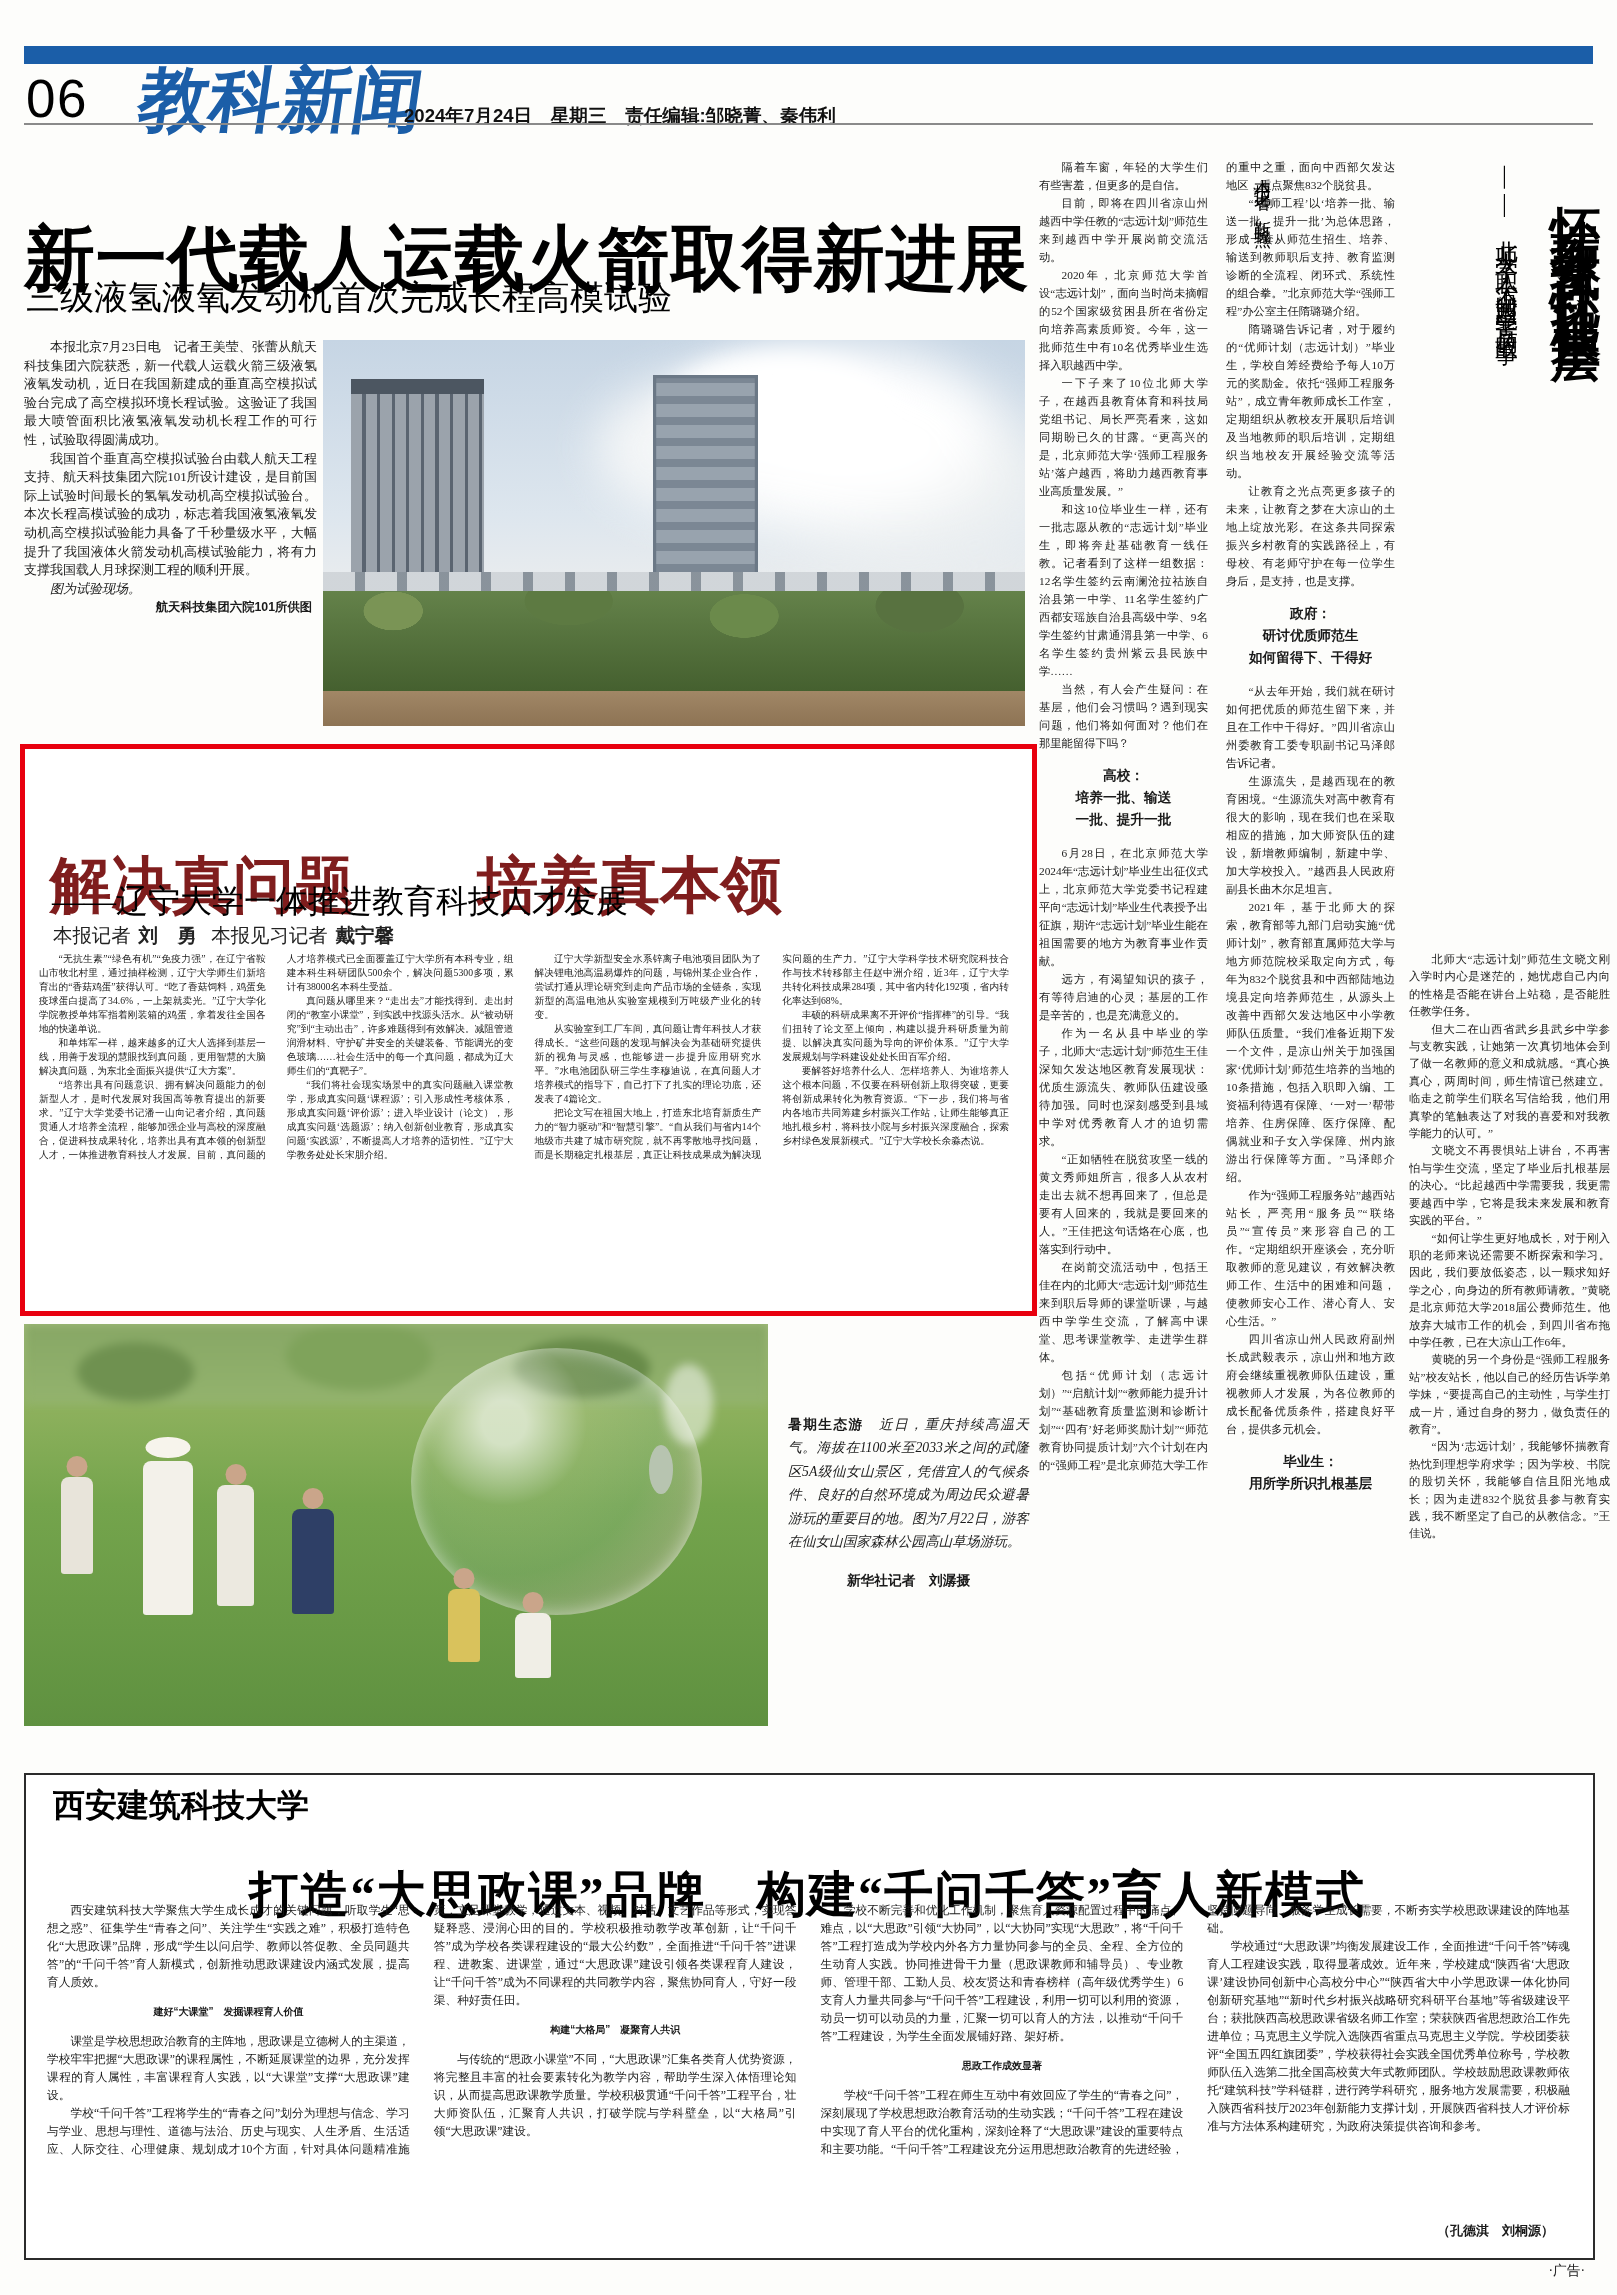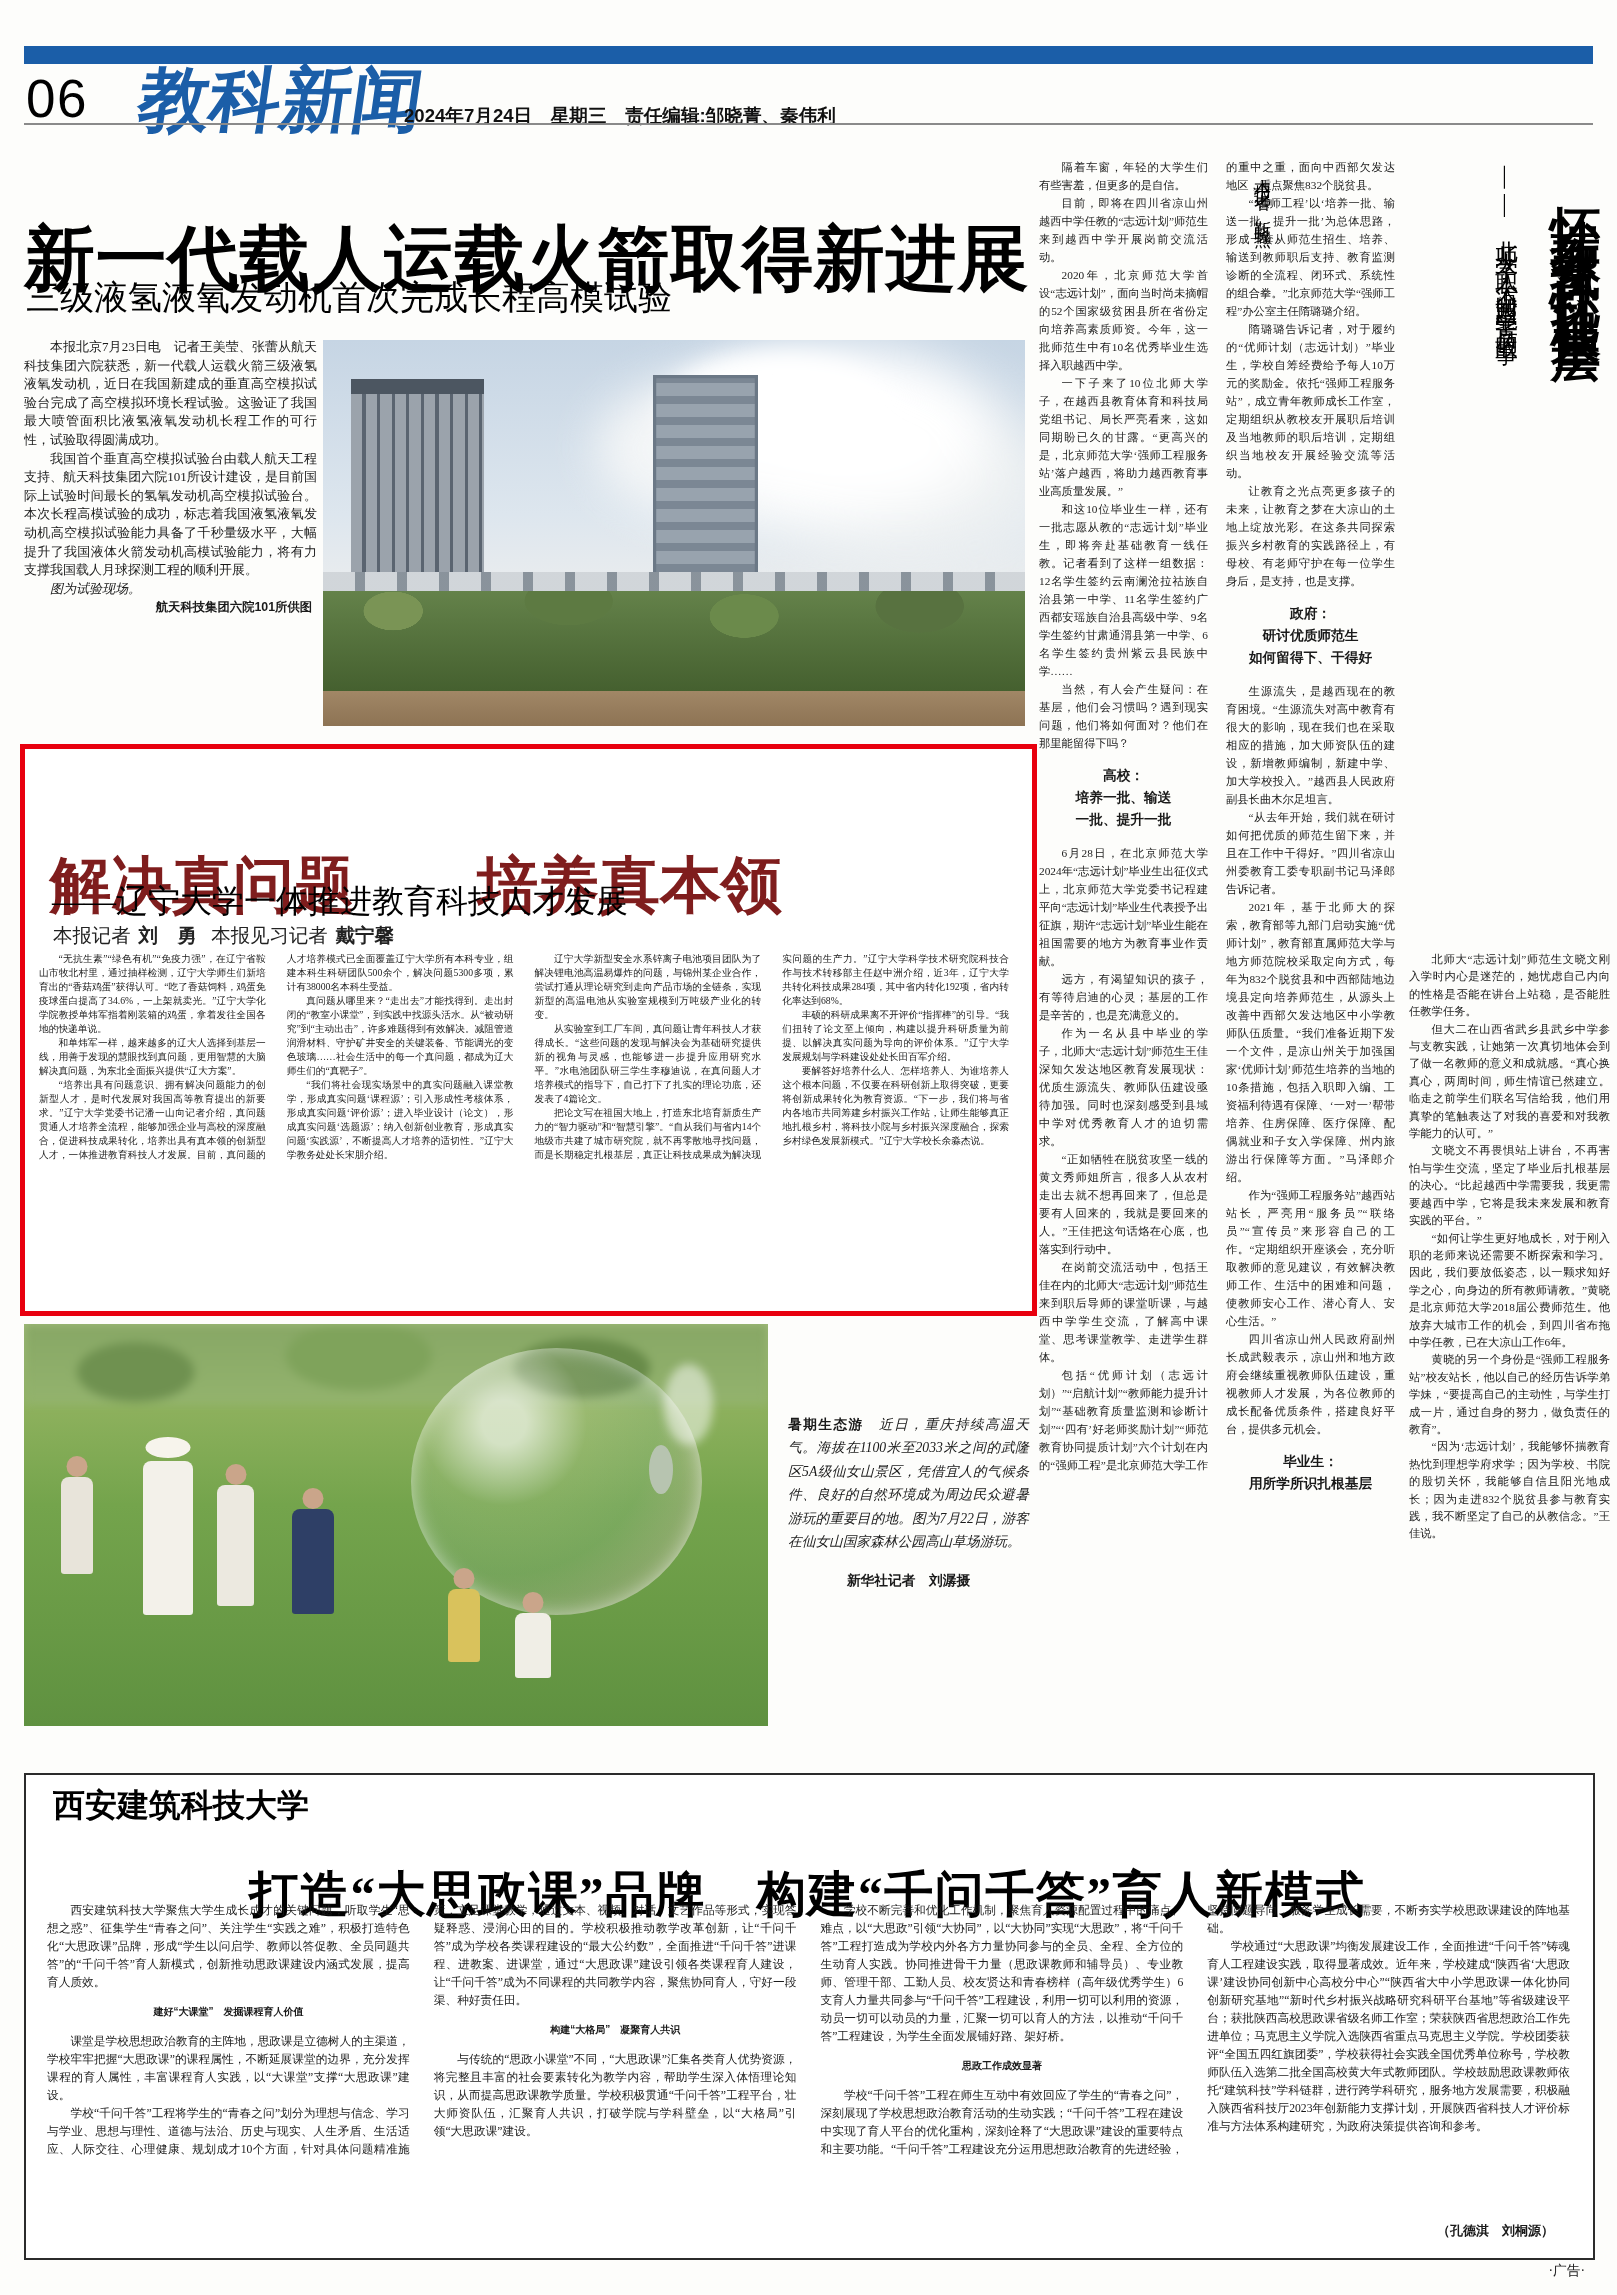--- a/index.html
+++ b/index.html
@@ -203,22 +203,22 @@
       <p>作为一名从县中毕业的学子，北师大“志远计划”师范生王佳深知欠发达地区教育发展现状：优质生源流失、教师队伍建设亟待加强。同时也深刻感受到县域中学对优秀教育人才的迫切需求。</p>
       <p>“正如牺牲在脱贫攻坚一线的黄文秀师姐所言，很多人从农村走出去就不想再回来了，但总是要有人回来的，我就是要回来的人。”王佳把这句话烙在心底，也落实到行动中。</p>
       <p>在岗前交流活动中，包括王佳在内的北师大“志远计划”师范生来到职后导师的课堂听课，与越西中学学生交流，了解高中课堂、思考课堂教学、走进学生群体。</p>
       <p>包括“优师计划（志远计划）”“启航计划”“教师能力提升计划”“基础教育质量监测和诊断计划”“‘四有’好老师奖励计划”“师范教育协同提质计划”六个计划在内的“强师工程”是北京师范大学工作的重中之重，面向中西部欠发达地区，重点聚焦832个脱贫县。</p>
       <p>“‘强师工程’以‘培养一批、输送一批、提升一批’为总体思路，形成一套从师范生招生、培养、输送到教师职后支持、教育监测诊断的全流程、闭环式、系统性的组合拳。”北京师范大学“强师工程”办公室主任隋璐璐介绍。</p>
       <p>隋璐璐告诉记者，对于履约的“优师计划（志远计划）”毕业生，学校自筹经费给予每人10万元的奖励金。依托“强师工程服务站”，成立青年教师成长工作室，定期组织从教校友开展职后培训及当地教师的职后培训，定期组织当地校友开展经验交流等活动。</p>
       <p>让教育之光点亮更多孩子的未来，让教育之梦在大凉山的土地上绽放光彩。在这条共同探索振兴乡村教育的实践路径上，有母校、有老师守护在每一位学生身后，是支持，也是支撑。</p>
       <p class="sub">政府：
 研讨优质师范生
 如何留得下、干得好</p>
+      <p>“从去年开始，我们就在研讨如何把优质的师范生留下来，并且在工作中干得好。”四川省凉山州委教育工委专职副书记马泽郎告诉记者。</p>
       <p>生源流失，是越西现在的教育困境。“生源流失对高中教育有很大的影响，现在我们也在采取相应的措施，加大师资队伍的建设，新增教师编制，新建中学、加大学校投入。”越西县人民政府副县长曲木尔足坦言。</p>
-      <p>“从去年开始，我们就在研讨如何把优质的师范生留下来，并且在工作中干得好。”四川省凉山州委教育工委专职副书记马泽郎告诉记者。</p>
       <p>2021年，基于北师大的探索，教育部等九部门启动实施“优师计划”，教育部直属师范大学与地方师范院校采取定向方式，每年为832个脱贫县和中西部陆地边境县定向培养师范生，从源头上改善中西部欠发达地区中小学教师队伍质量。“我们准备近期下发一个文件，是凉山州关于加强国家‘优师计划’师范生培养的当地的10条措施，包括入职即入编、工资福利待遇有保障、‘一对一’帮带培养、住房保障、医疗保障、配偶就业和子女入学保障、州内旅游出行保障等方面。”马泽郎介绍。</p>
       <p>作为“强师工程服务站”越西站站长，严亮用“服务员”“联络员”“宣传员”来形容自己的工作。“定期组织开座谈会，充分听取教师的意见建议，有效解决教师工作、生活中的困难和问题，使教师安心工作、潜心育人、安心生活。”</p>
       <p>四川省凉山州人民政府副州长成武毅表示，凉山州和地方政府会继续重视教师队伍建设，重视教师人才发展，为各位教师的成长配备优质条件，搭建良好平台，提供多元机会。</p>
       <p class="sub">毕业生：
 用所学所识扎根基层</p>
     </div>
 
   <div class="abs vblock">
     <h2 class="vtitle">怀揣教育热忱扎根基层</h2>
     <div class="vsub">——北师大学子入职大凉山越西中学背后的故事</div>

